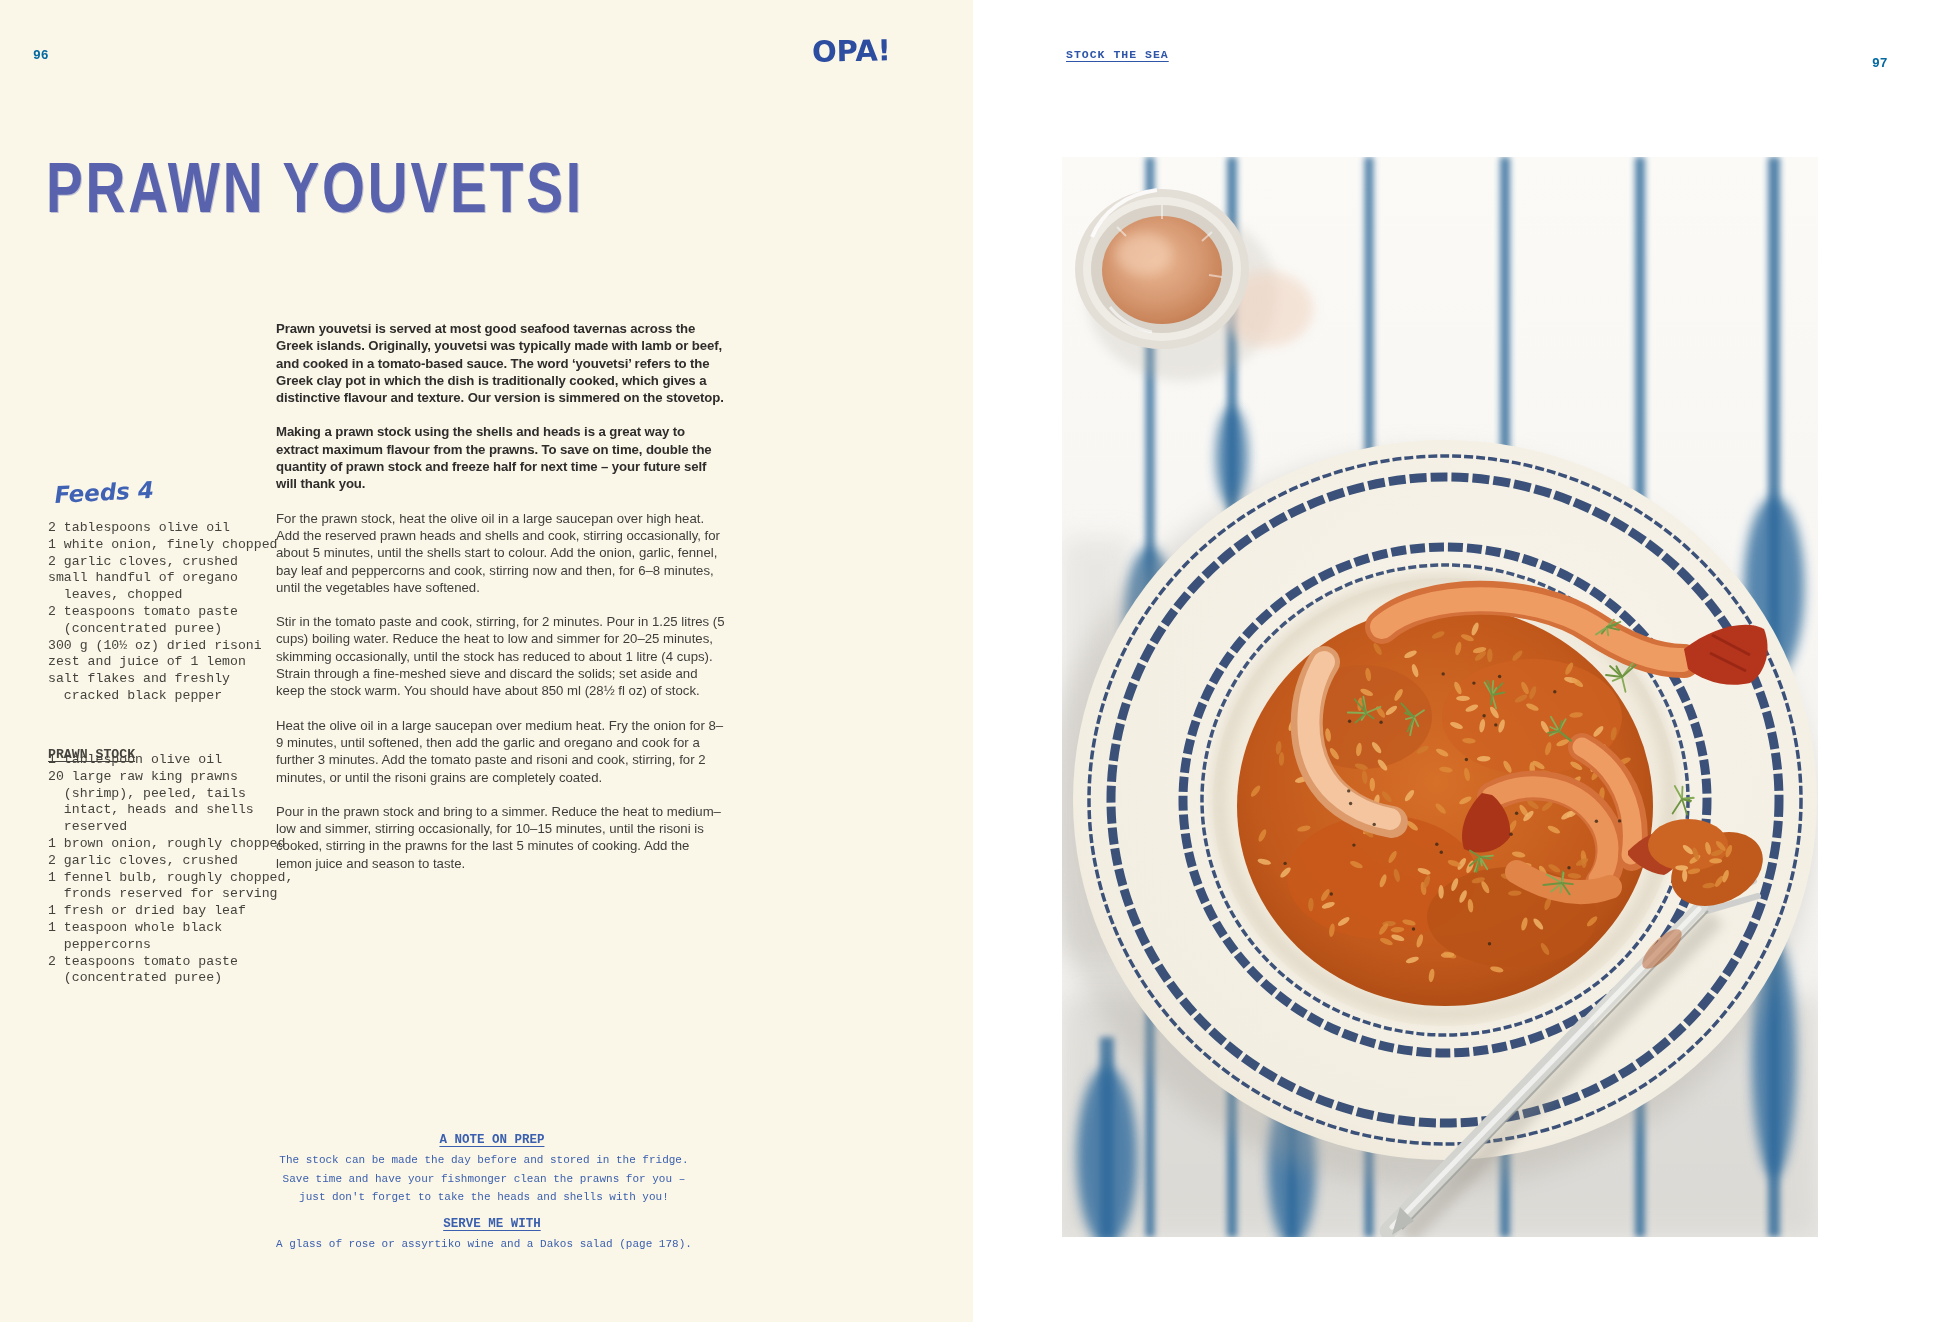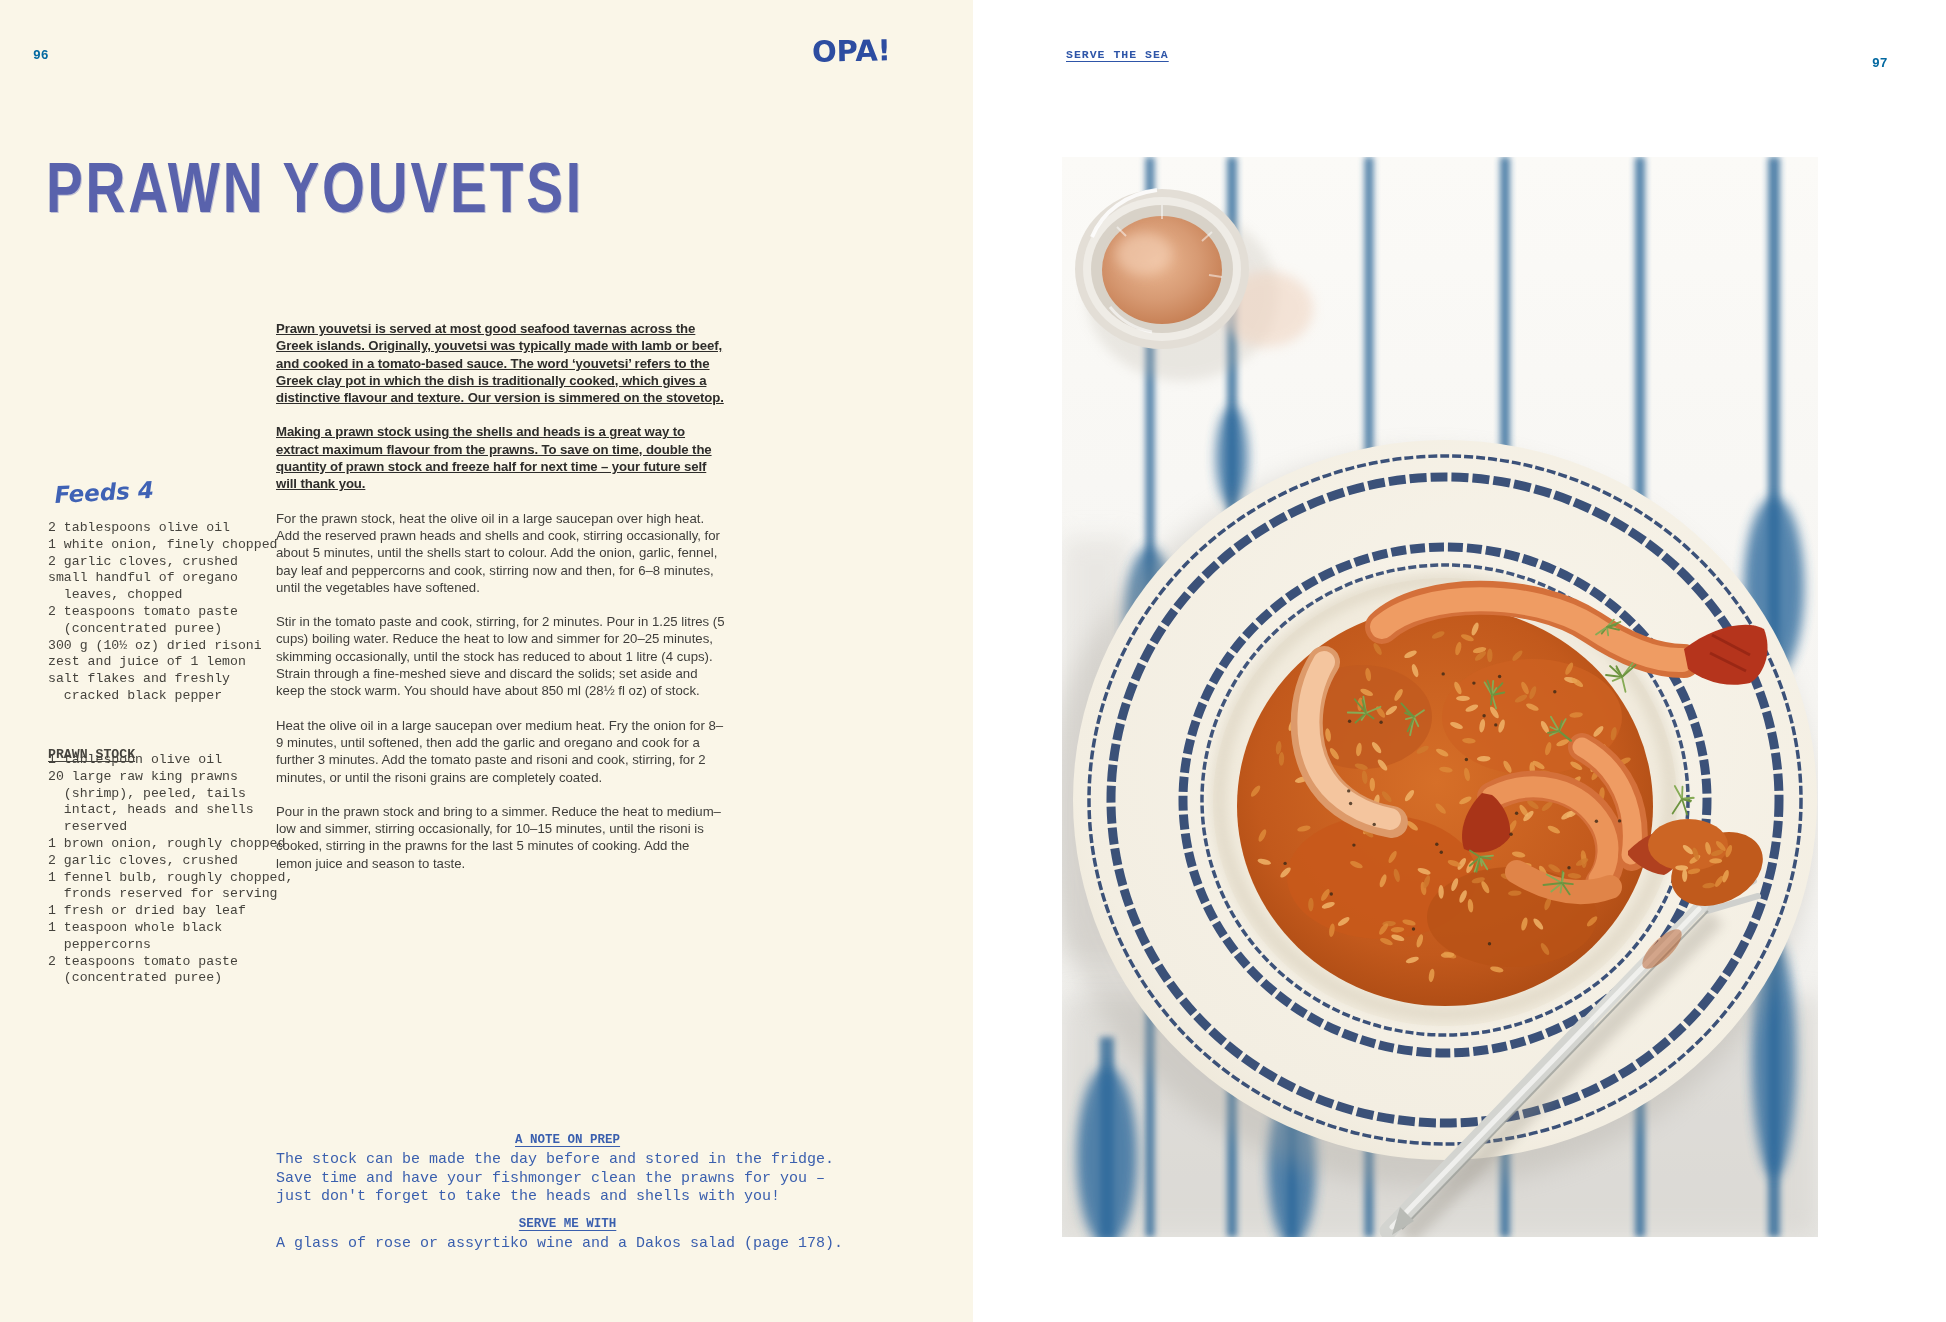--- a/index.html
+++ b/index.html
@@ -29,38 +29,38 @@
 
   .ingredients{position:absolute;left:48px;top:520px;font-family:"Liberation Mono",monospace;
     font-size:13.2px;line-height:16.8px;color:#45433d;white-space:pre;}
   .stock-head{position:absolute;left:48px;top:731px;font-family:"Liberation Mono",monospace;
     font-size:13.2px;font-weight:700;color:#45433d;text-decoration:underline;text-underline-offset:3px;margin-top:16px;}
   .stock-list{position:absolute;left:48px;top:752px;font-family:"Liberation Mono",monospace;
     font-size:13.2px;line-height:16.8px;color:#45433d;white-space:pre;}
 
   .bodycol{position:absolute;left:276px;top:320px;width:452px;}
   .bodycol p{margin:0 0 17px 0;font-size:13.2px;line-height:17.3px;color:#3f3e3b;}
-  .bodycol p.lead{font-weight:700;color:#2e2d2b;letter-spacing:-0.1px;text-decoration:underline;}
+  .bodycol p.lead{font-weight:700;color:#2e2d2b;letter-spacing:-0.1px;}
 
   .notes{position:absolute;left:276px;top:1133px;font-family:"Liberation Mono",monospace;color:#3a5fae;}
   .notes .nhead{font-size:12.5px;font-weight:700;text-decoration:underline;text-underline-offset:3px;margin:0 0 4px 0;text-align:center;}
-  .notes .ntext{font-size:15px;line-height:18.5px;white-space:pre;margin:0 16px 10px 0;}
+  .notes .ntext{font-size:11px;line-height:18.5px;white-space:pre;margin:0 16px 10px 0;text-align:center;}
 
   .photo{position:absolute;left:1062px;top:157px;width:756px;height:1080px;}
   .photo svg{display:block;}
 </style>
 </head>
 <body>
 
 <div class="page-left"></div>
 <div class="page-right"></div>
 
 <div class="pagenum left">96</div>
 <div class="brand">OPA!</div>
-<div class="section-header">SERVE THE SEA</div>
+<div class="section-header">STOCK THE SEA</div>
 <div class="pagenum right">97</div>
 
 <div class="recipe-title">PRAWN YOUVETSI</div>
 
 <div class="feeds">Feeds 4</div>
 <div class="ingredients">2 tablespoons olive oil
 1 white onion, finely chopped
 2 garlic cloves, crushed
 small handful of oregano
   leaves, chopped

